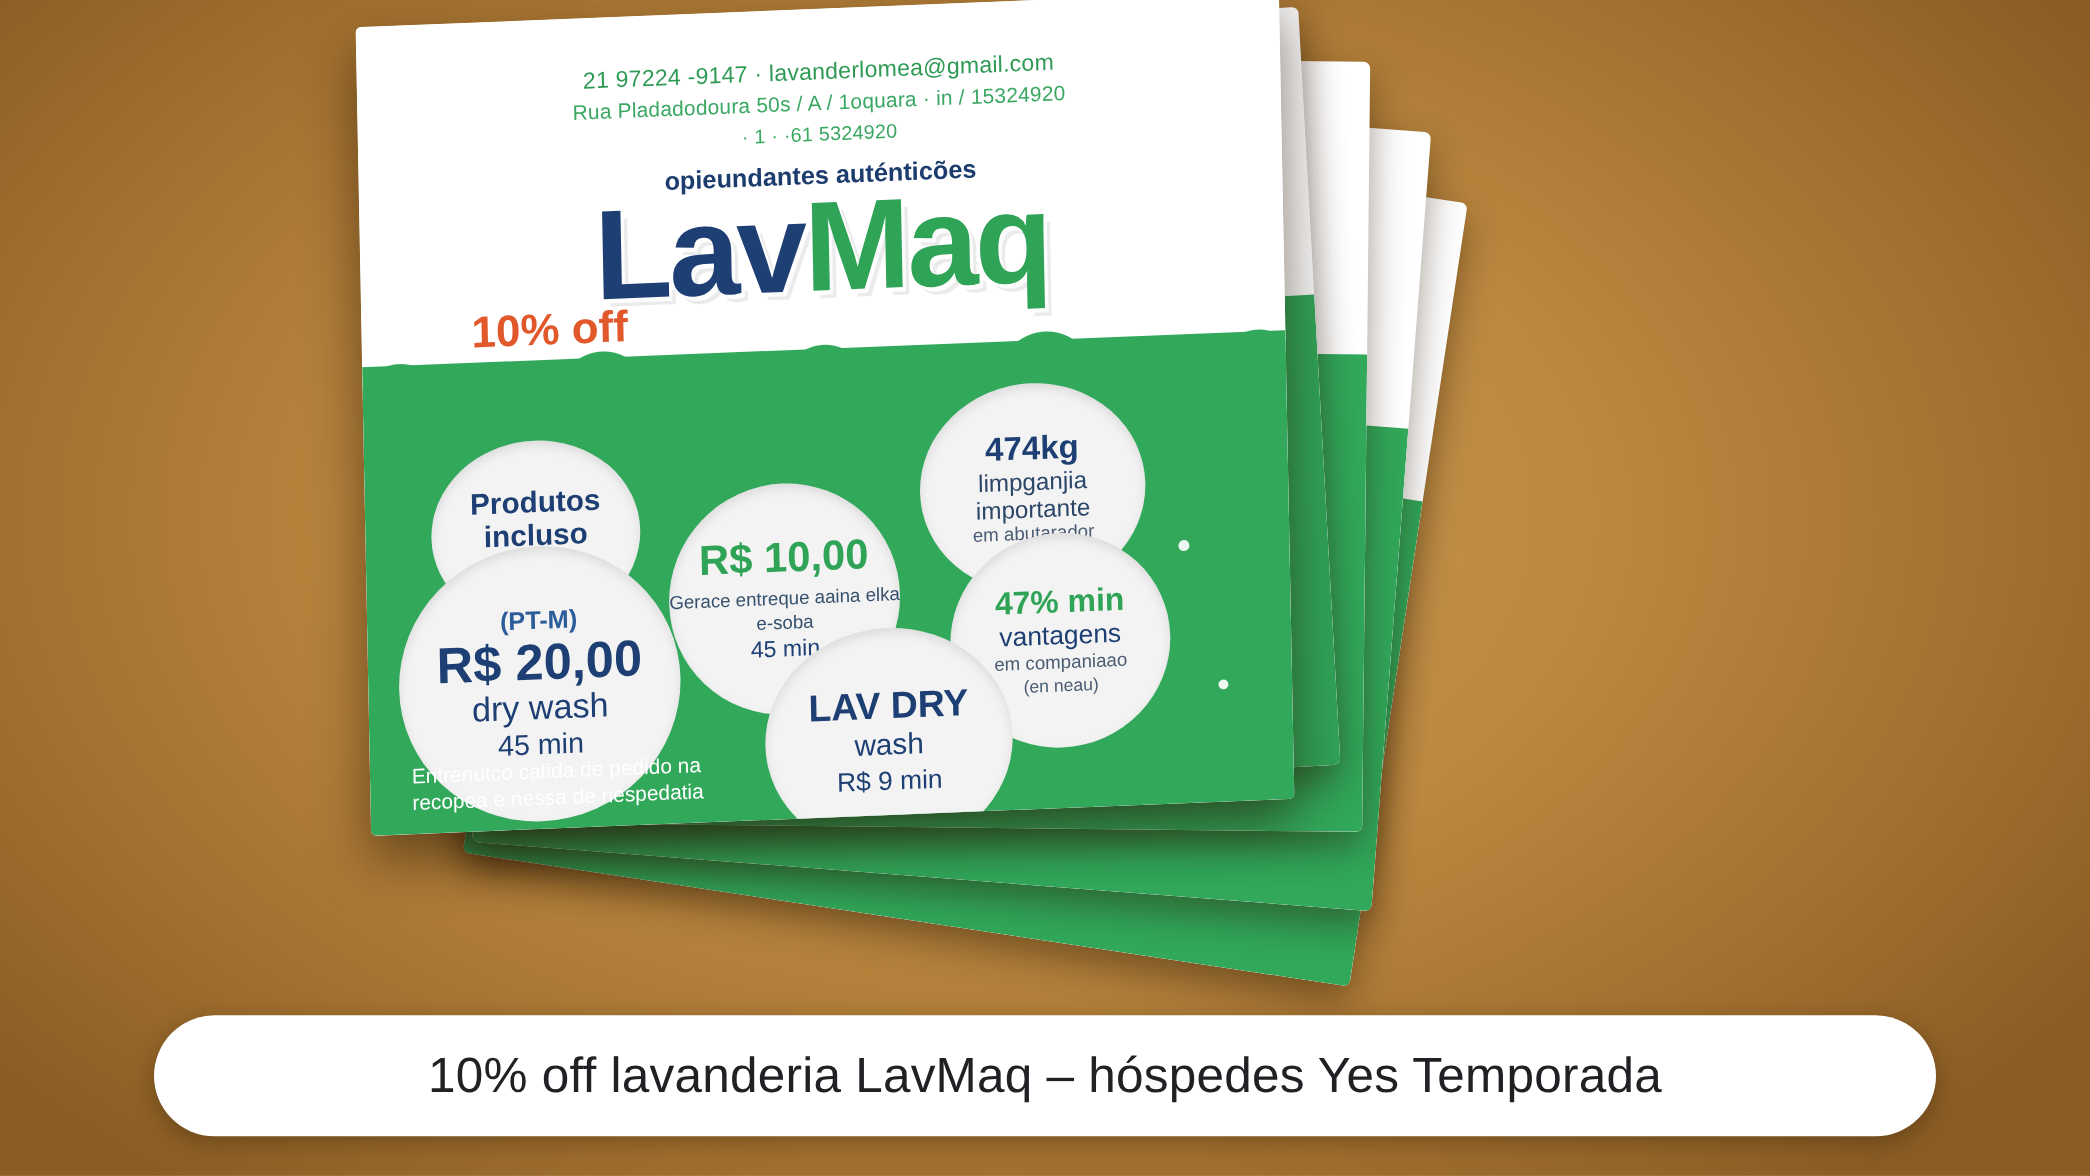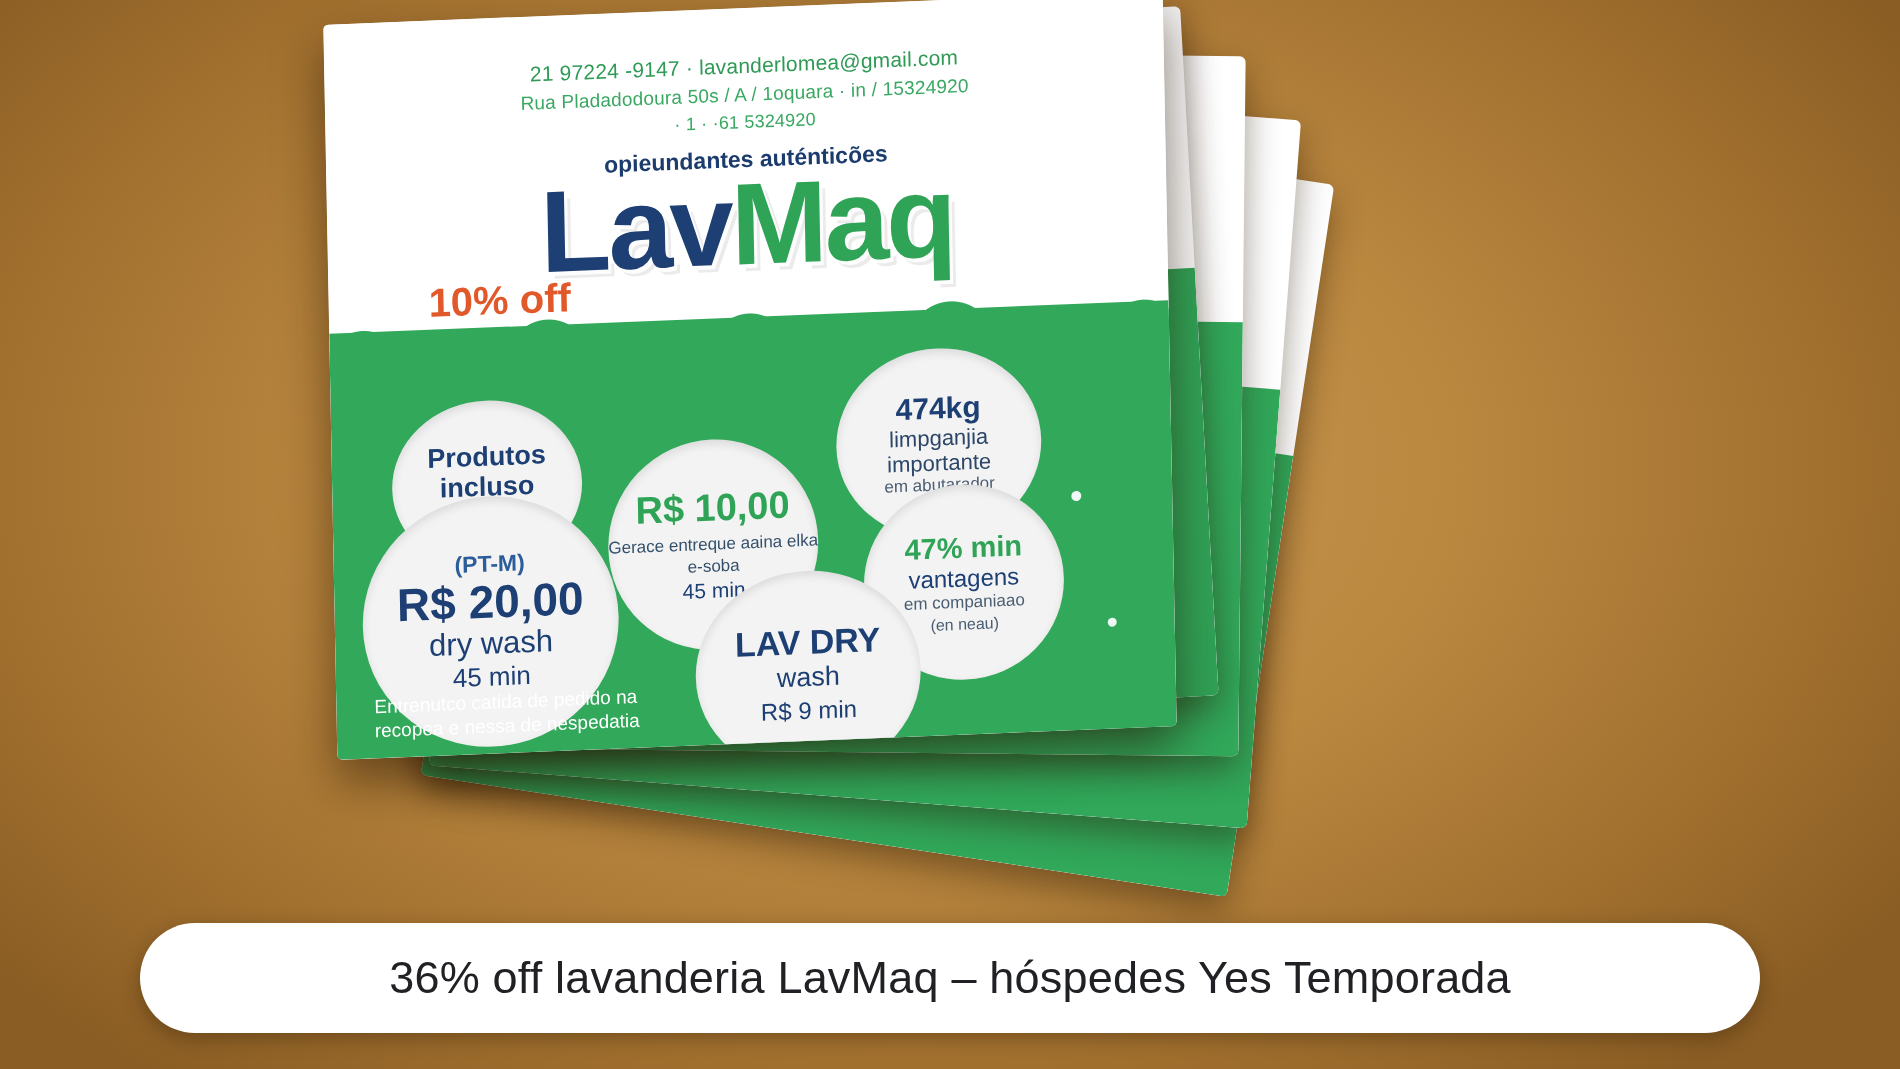--- a/index.html
+++ b/index.html
@@ -362,16 +362,16 @@
       <div class="l3">R$ 9 min</div>
     </div>
 
     <div id="footnote">
       <div>Entrenutco catida de pedido na</div>
       <div>recopea e nessa de nespedatia</div>
     </div>
   </div>
 
   <div id="caption-bar">
-    <span id="caption-text">36% off lavanderia LavMaq – hóspedes Yes Temporada</span>
+    <span id="caption-text">10% off lavanderia LavMaq – hóspedes Yes Temporada</span>
   </div>
 
 </div>
 
 </body></html>

